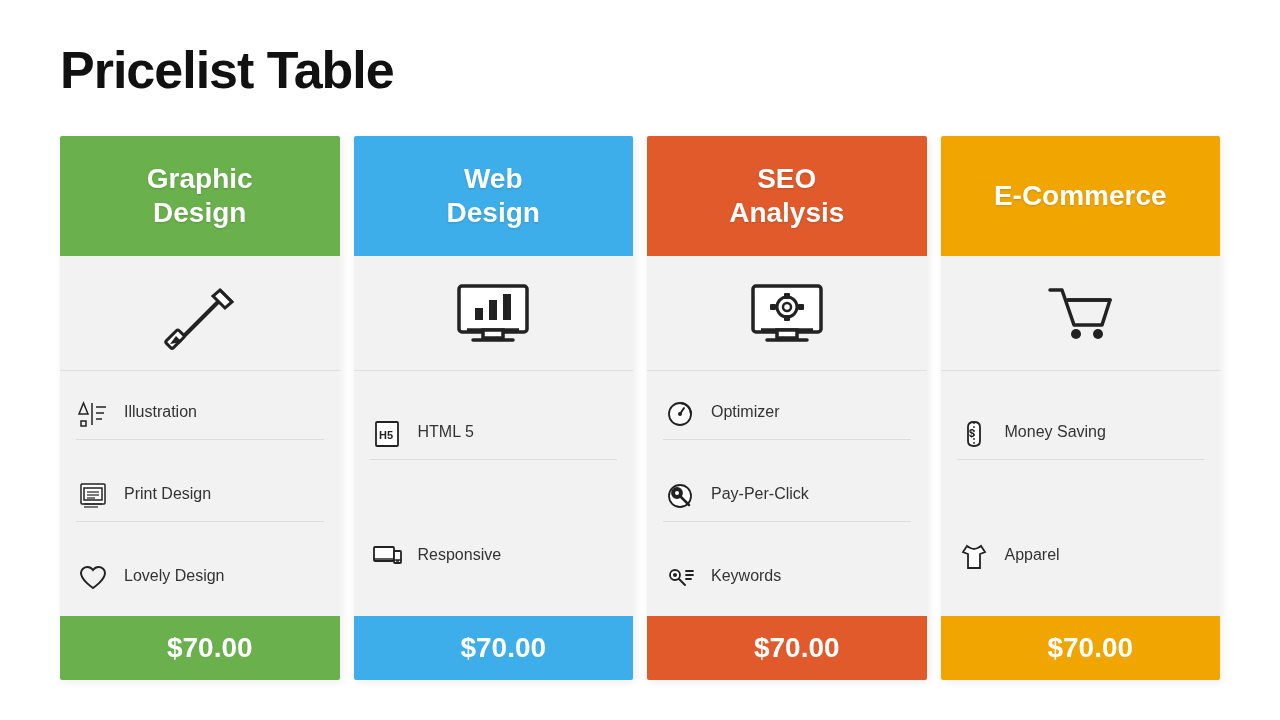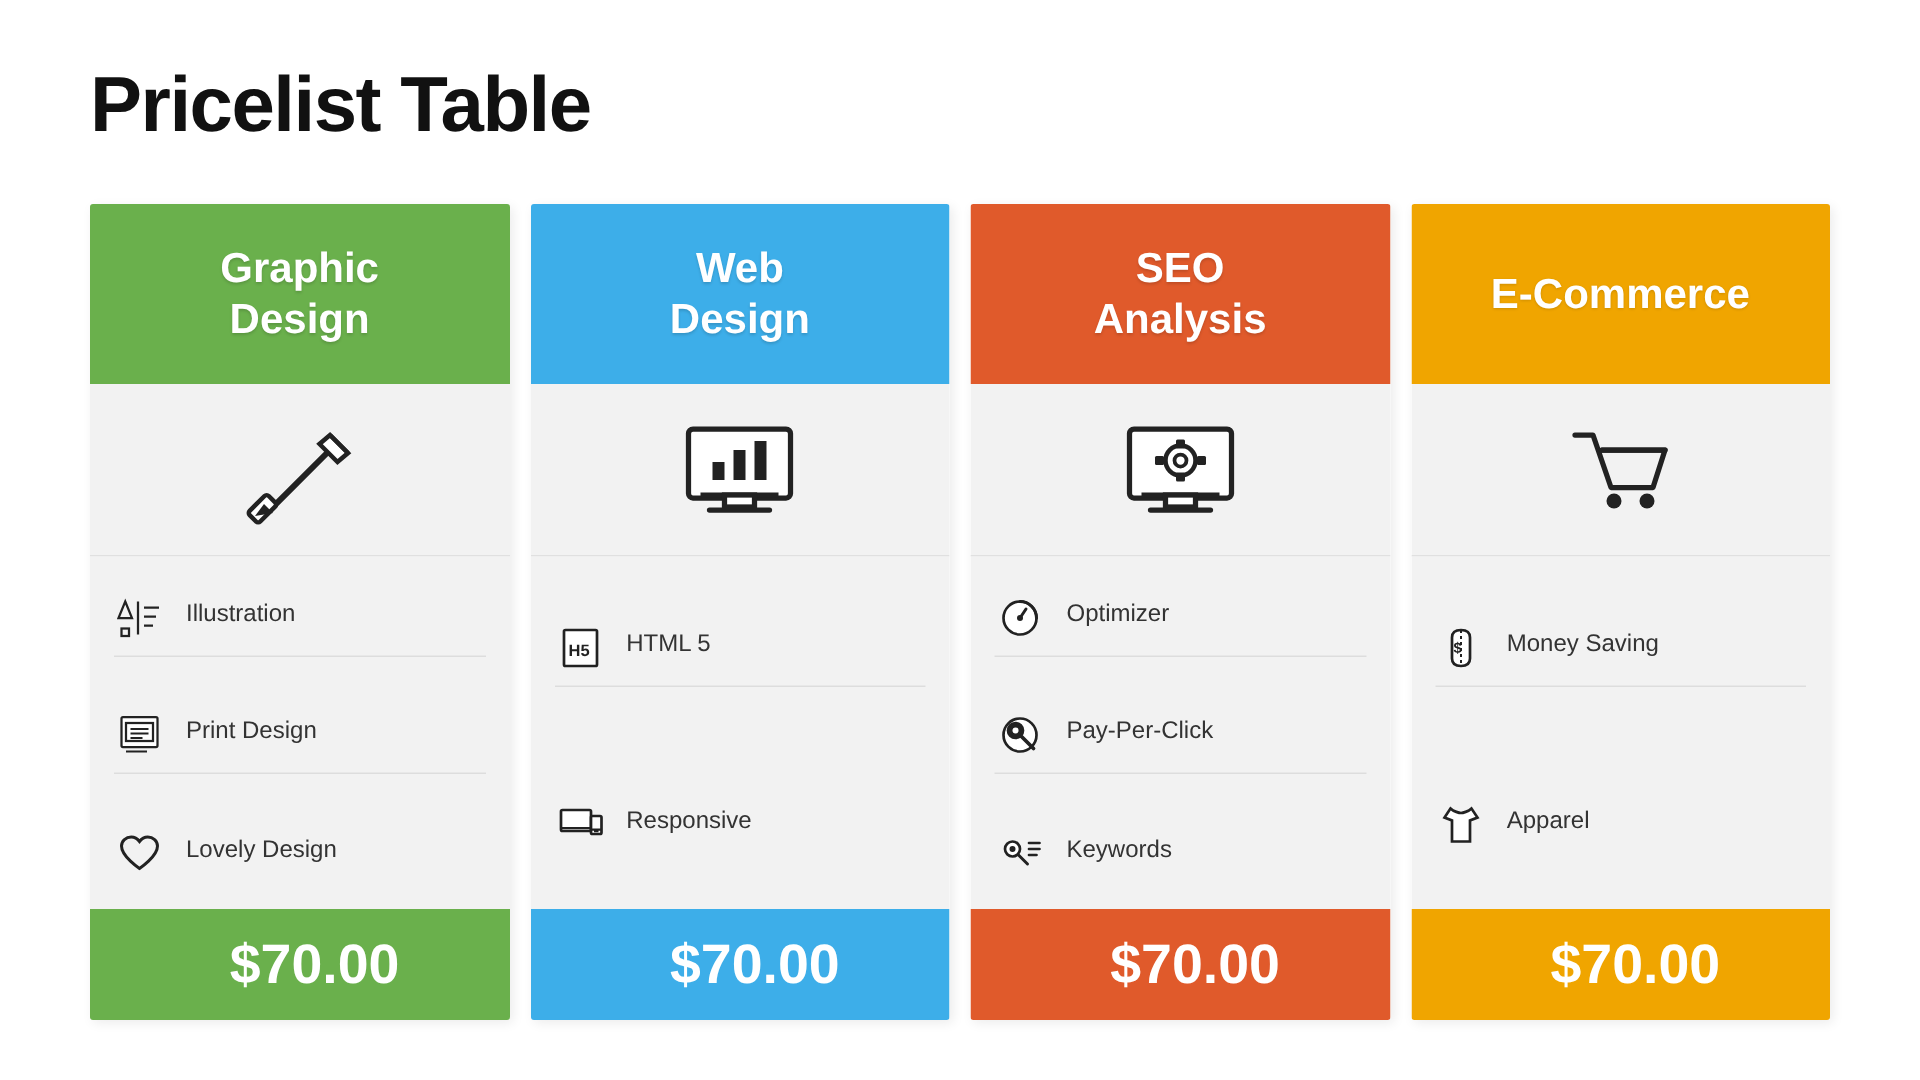--- a/index.html
+++ b/index.html
@@ -96,21 +96,21 @@
       font-weight: 400;
     }
     .card-price {
       padding: 16px;
       display: flex;
       align-items: center;
       justify-content: center;
       min-height: 60px;
     }
     .card-price-text {
-      font-size: 37px;
+      font-size: 28px;
       font-weight: 700;
       color: #fff;
       margin-left: 20px;
     }
     
     .green { background: #6ab04c; }
     .blue  { background: #3daee9; }
     .orange{ background: #e05a2b; }
     .yellow{ background: #f0a500; justify-content: center; }
   </style>

